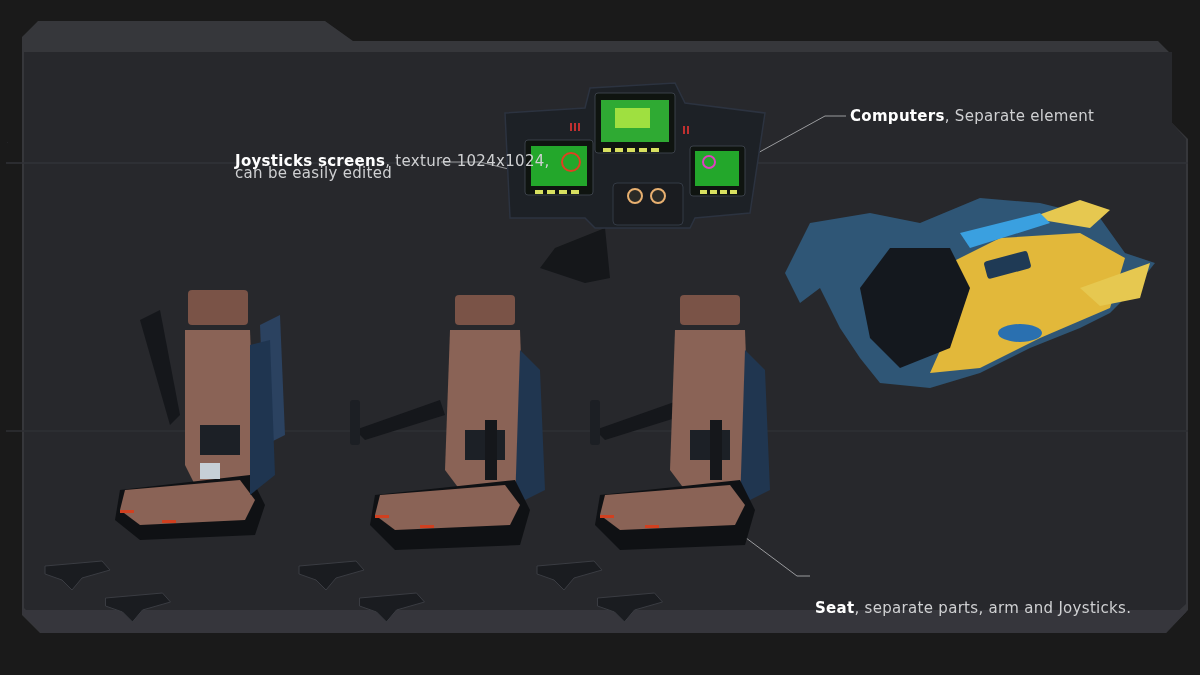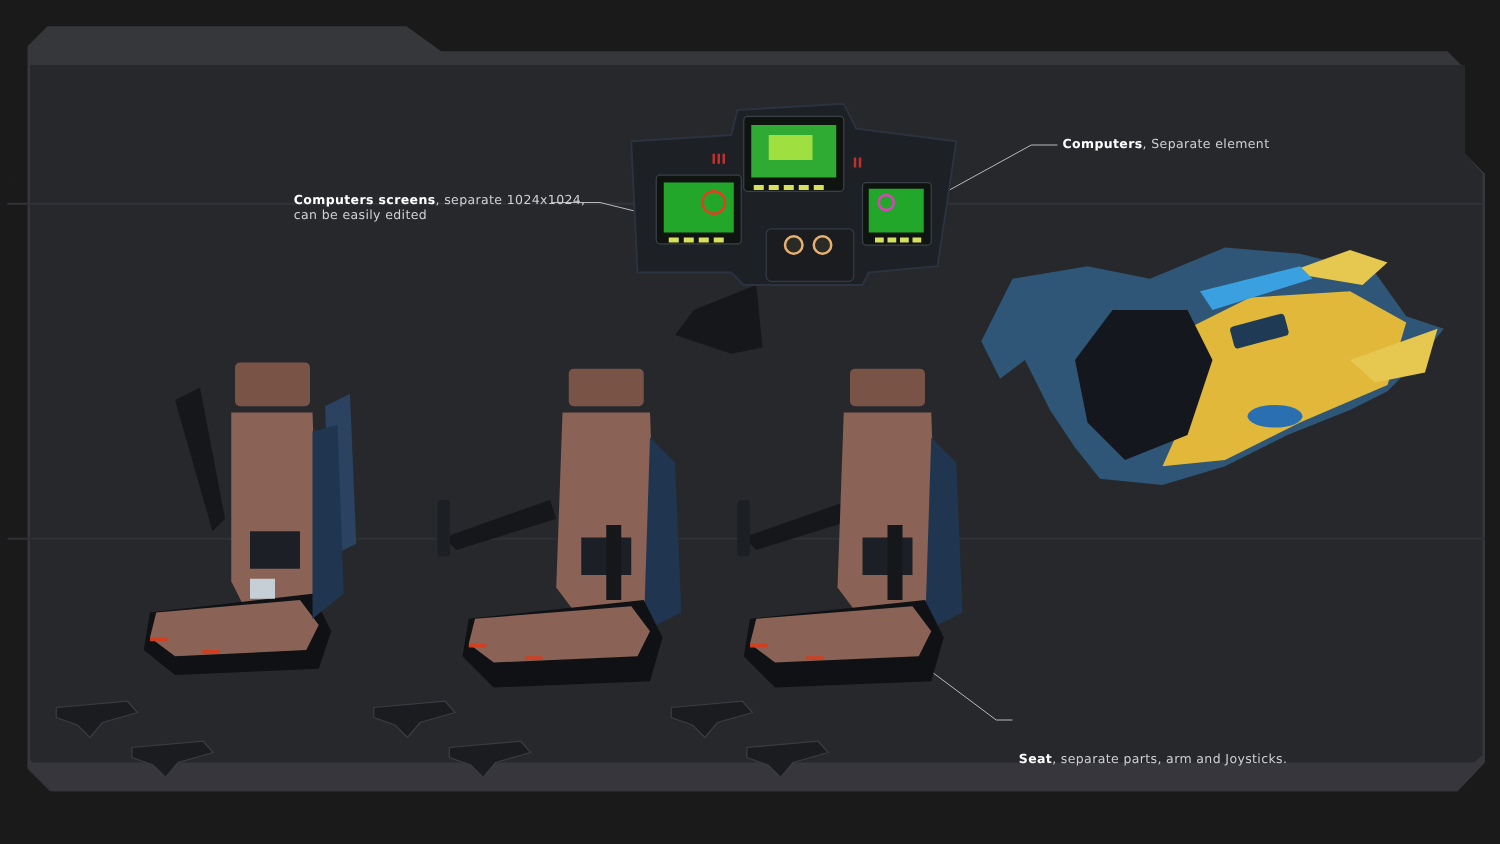--- a/index.html
+++ b/index.html
@@ -1,18 +1,18 @@
 <!DOCTYPE html>
 <html><head>
 <meta charset="utf-8">
 <style>
   html, body { margin:0; padding:0; }
   body { width:1200px; height:675px; background:#1a1a1a; position:relative; overflow:hidden; font-family:"DejaVu Sans", sans-serif; }
   .frame { position:absolute; left:0; top:0; width:1200px; height:675px; }
-  .label { position:absolute; color:#cfd0d2; font-size:10px; line-height:12px; letter-spacing:0.3px; white-space:nowrap; }
+  .label { position:absolute; color:#cfd0d2; font-size:15px; line-height:12px; letter-spacing:0.3px; white-space:nowrap; }
   .label b { color:#ffffff; font-weight:bold; }
   .leader { position:absolute; left:0; top:0; width:1200px; height:675px; pointer-events:none; }
   .asset { position:absolute; }
 </style>
 </head>
 <body>
 
 <svg class="frame" viewBox="0 0 1200 675">
 
   <polygon points="24,35 38,21 325,21 353,41 1158,41 1172,55 1172,123 1188,139 1188,610 1166,633 40,633 22,615 22,37" fill="#36373b"></polygon>
@@ -140,21 +140,21 @@
     <path d="M3,8 L60,3 L68,12 L40,20 L30,32 L20,22 L3,16 Z" fill="#1a1c20" stroke="#3a3c42"></path>
   </svg>
 <svg class="asset" style="left:534px;top:558px;" width="70" height="36" viewBox="0 0 70 36">
     <path d="M3,8 L60,3 L68,12 L40,20 L30,32 L20,22 L3,16 Z" fill="#1a1c20" stroke="#3a3c42"></path>
   </svg>
 <svg class="asset" style="left:592px;top:590px;" width="75" height="36" viewBox="0 0 70 36">
     <path d="M3,8 L60,3 L68,12 L40,20 L30,32 L20,22 L3,16 Z" fill="#1a1c20" stroke="#3a3c42"></path>
   </svg>
 
 <div class="label" style="left:235px;top:155px;">
-  <b>Computers screens</b><span>, separate 1024x1024,</span><br>
+  <b>Joysticks screens</b><span>, texture 1024x1024,</span><br>
   <span>can be easily edited</span>
 </div>
 
 <div class="label" style="left:850px;top:110px;">
   <b>Computers</b><span>, Separate element</span>
 </div>
 
 <div class="label" style="left:815px;top:602px;">
   <b>Seat</b><span>, separate parts, arm and Joysticks.</span>
 </div>

